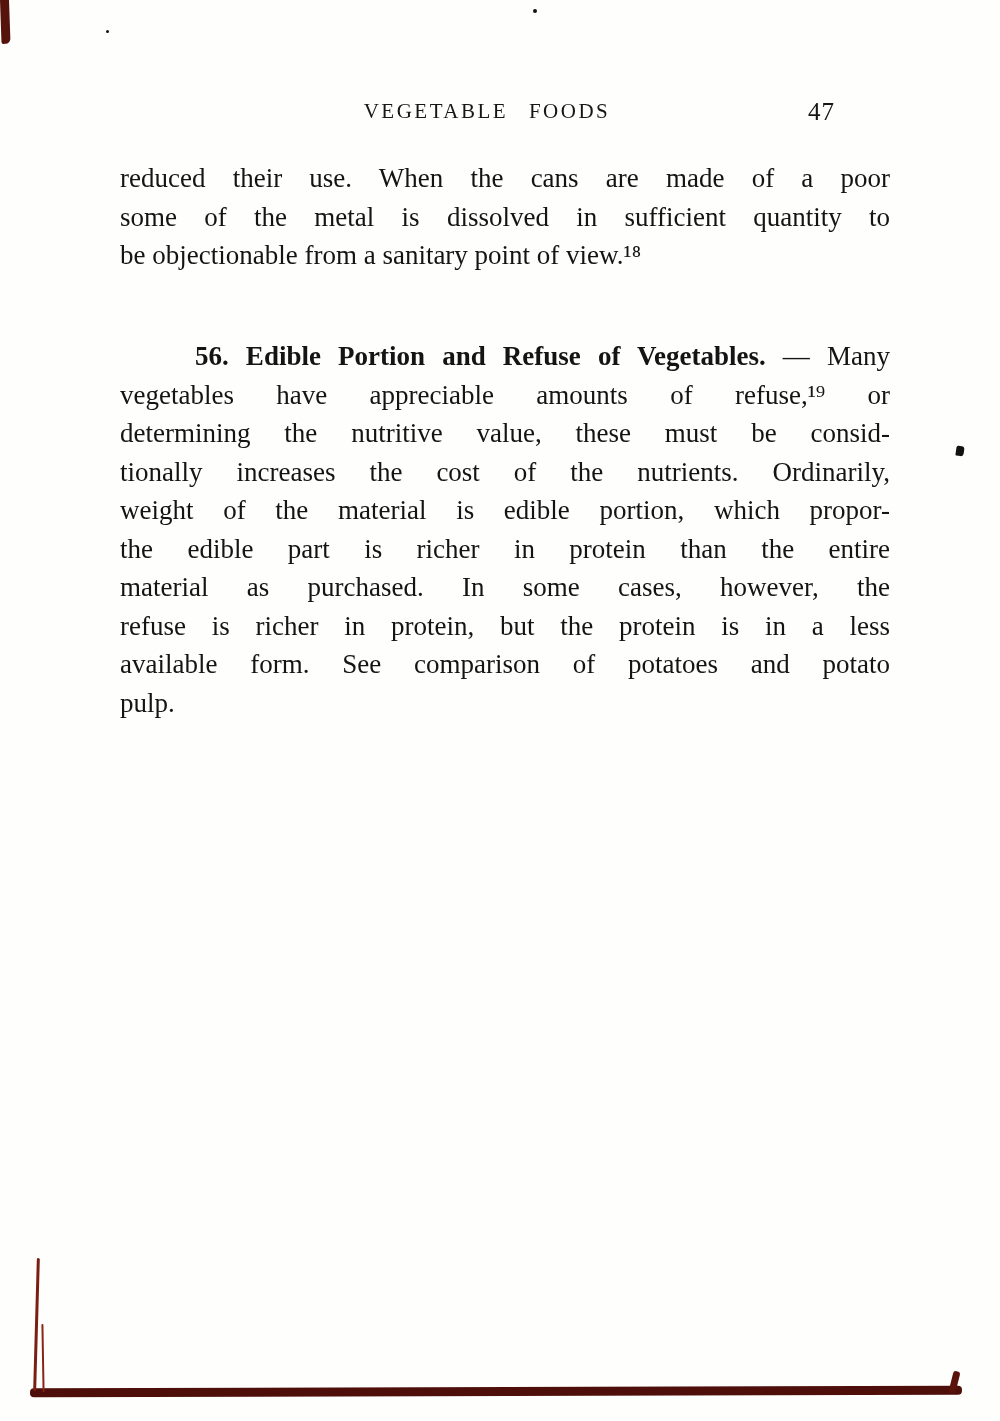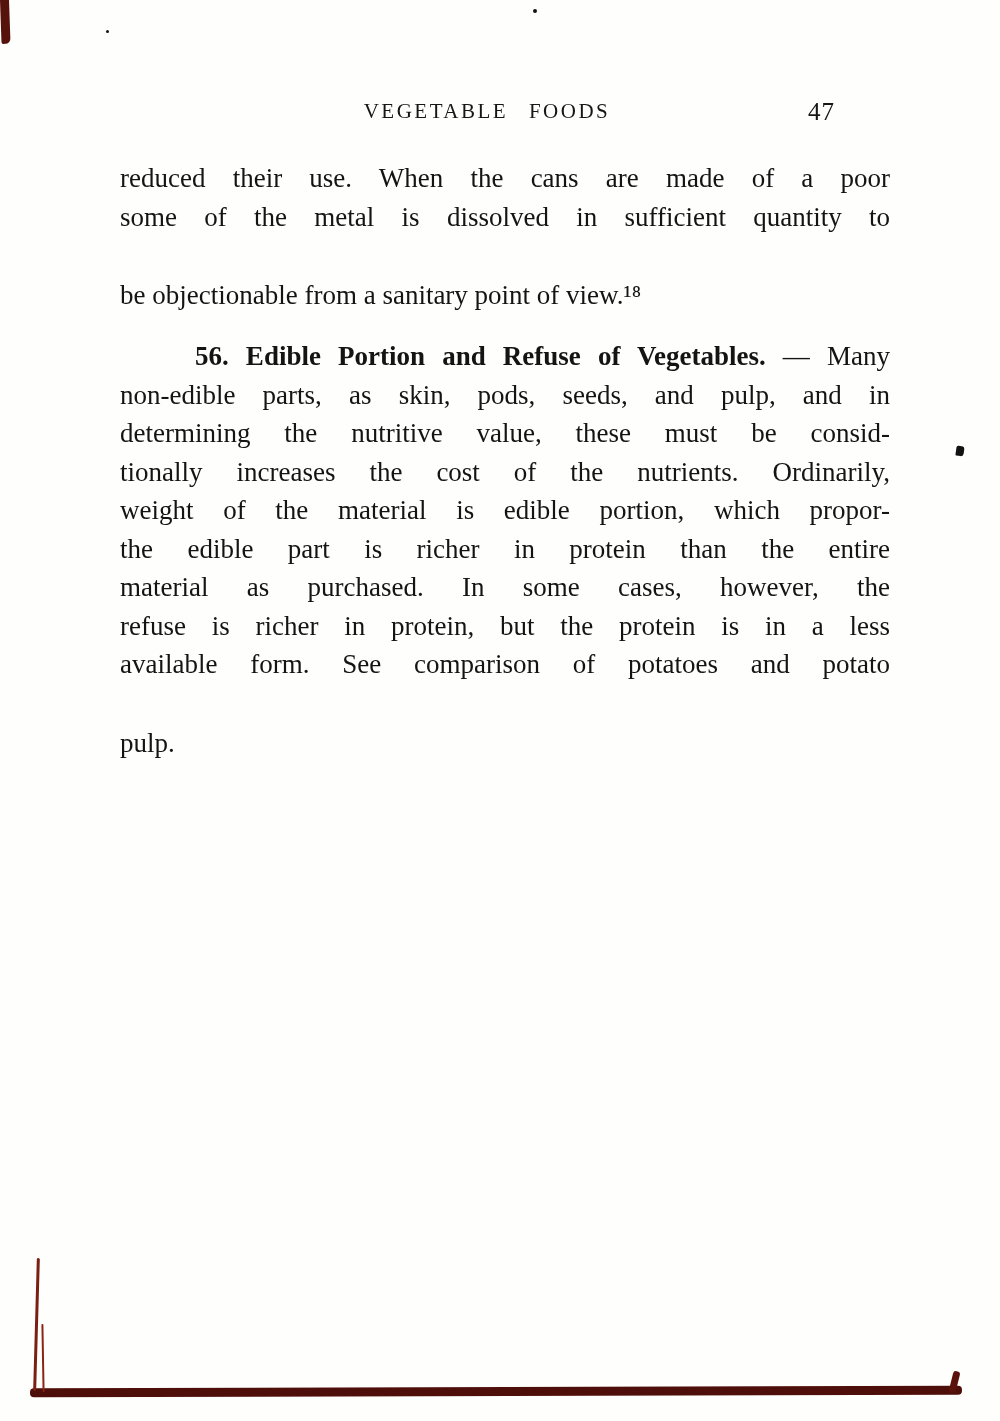--- a/index.html
+++ b/index.html
@@ -25,21 +25,21 @@
     letter-spacing:1px;color:#161616;text-align:center;
   }
   .textblock{position:absolute;left:120px;width:770px;font-size:27px;font-family:Liberation Serif, serif;}
   .para1{top:159px;}
   .para2{top:337px;}
   .line{
     display:block;height:38.5px;line-height:38.5px;
     text-align:justify;text-align-last:justify;
     white-space:normal;
   }
-  .line.last{text-align-last:left;margin-top:40px;}
+  .line.last{text-align-last:left;}
   .line.indent{padding-left:30px;box-sizing:border-box;}
   .bold{font-weight:bold;margin-left:45px;}
   
   .speck{position:absolute;background:#121212;border-radius:50%;}
   .speck-a{left:533px;top:9px;width:4px;height:4px;}
   .speck-b{left:106px;top:30px;width:3px;height:3px;}
   .blot{
     position:absolute;left:956px;top:446px;width:8px;height:10px;
     background:#121212;border-radius:2px 3px 3px 1px;
     transform:rotate(8deg);
@@ -81,21 +81,21 @@
   <div class="page-number">47</div>
 
   <div class="textblock para1">
     <span class="line">reduced their use. When the cans are made of a poor</span>
     <span class="line">some of the metal is dissolved in sufficient quantity to</span>
     <span class="line last">be objectionable from a sanitary point of view.¹⁸</span>
   </div>
 
   <div class="textblock para2">
     <span class="line indent"><span class="bold">56. Edible Portion and Refuse of Vegetables.</span><span> — Many</span></span>
-    <span class="line">non-edible parts, as skin, pods, seeds, and pulp, and in</span>
+    <span class="line">vegetables have appreciable amounts of refuse,¹⁹ or</span>
     <span class="line">determining the nutritive value, these must be consid-</span>
     <span class="line">tionally increases the cost of the nutrients. Ordinarily,</span>
     <span class="line">weight of the material is edible portion, which propor-</span>
     <span class="line">the edible part is richer in protein than the entire</span>
     <span class="line">material as purchased. In some cases, however, the</span>
     <span class="line">refuse is richer in protein, but the protein is in a less</span>
     <span class="line">available form. See comparison of potatoes and potato</span>
     <span class="line last">pulp.</span>
   </div>
 

